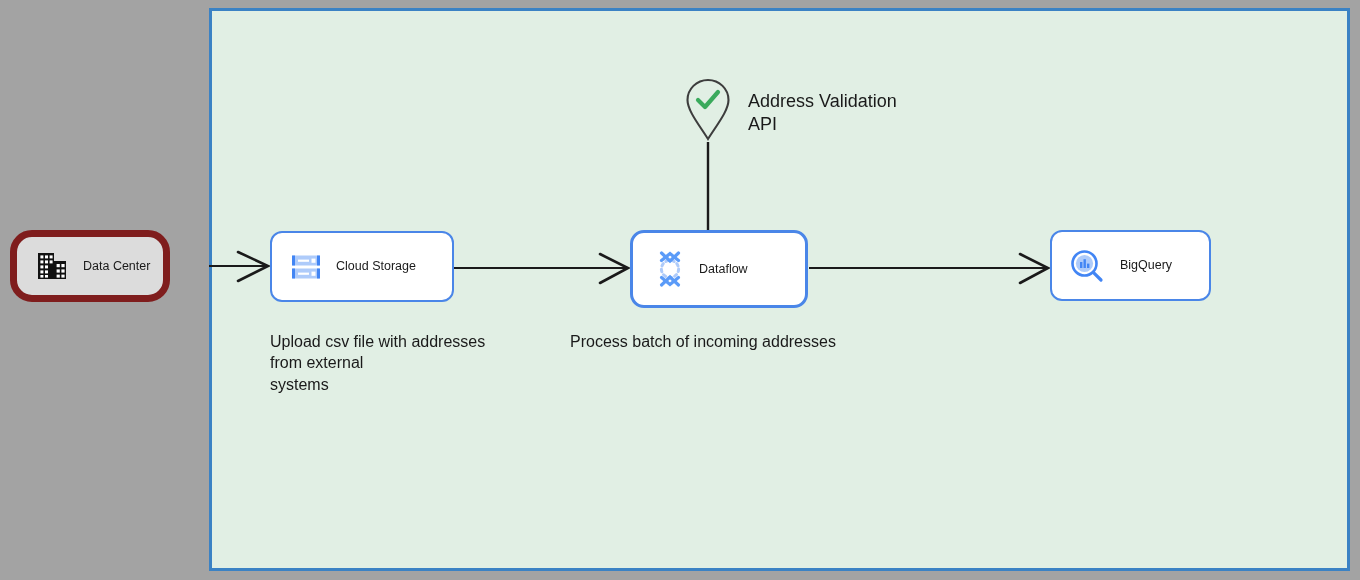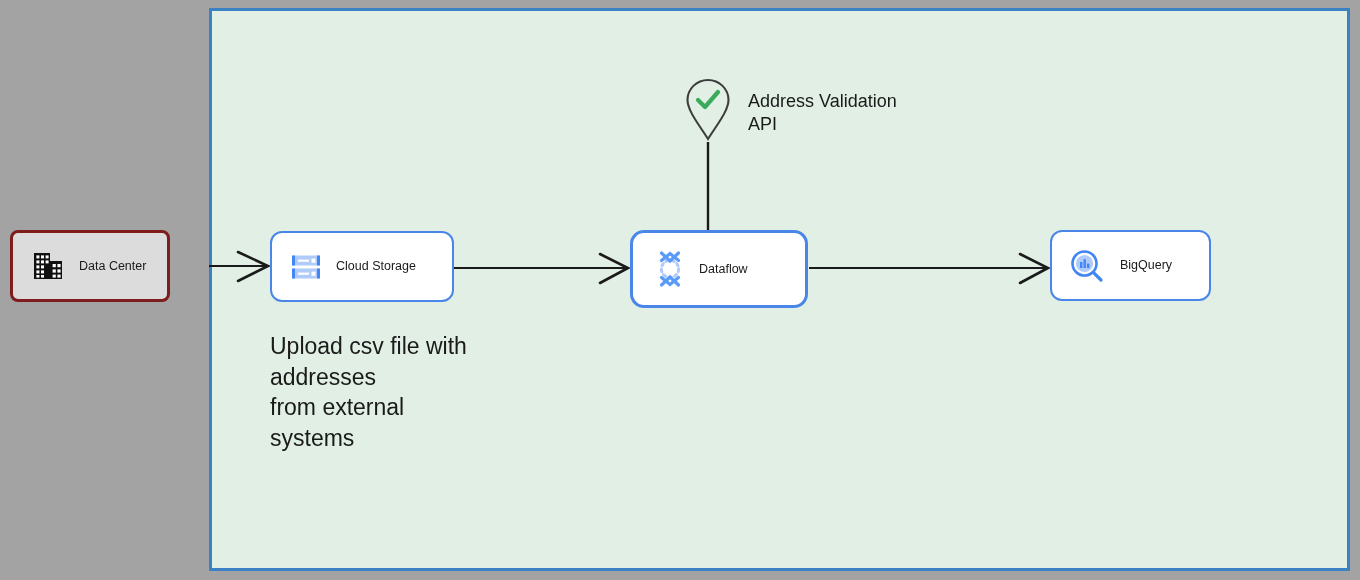--- a/index.html
+++ b/index.html
@@ -59,22 +59,22 @@
     white-space: nowrap;
   }
 
   
   #node-datacenter {
     left: 10px;
     top: 230px;
     width: 160px;
     height: 72px;
     background: #dcdcdc;
-    border: 3px solid #7f1d1d;
-    border-radius: 8px;
+    border: 7px solid #7f1d1d;
+    border-radius: 22px;
     padding-left: 20px;
     gap: 16px;
   }
 
   #node-cloudstorage {
     left: 270px;
     top: 231px;
     width: 184px;
     height: 71px;
     padding-left: 18px;
@@ -97,21 +97,21 @@
     top: 230px;
     width: 161px;
     height: 71px;
     padding-left: 18px;
     gap: 16px;
   }
 
   
   .caption {
     position: absolute;
-    font-size: 23px;
+    font-size: 16px;
     color: #1a1a1a;
     line-height: 1.33;
     white-space: pre-line;
   }
   #caption-storage { left: 270px; top: 331px; width: 220px; }
   #caption-dataflow { left: 570px; top: 331px; width: 360px; }
   #caption-bigquery { left: 990px; top: 331px; width: 360px; }
 
   
   #api-marker {
@@ -256,14 +256,15 @@
         </g>
         <line x1="23.3" y1="23.3" x2="31" y2="31" stroke="#4285f4" stroke-width="3.2" stroke-linecap="round"></line>
       </svg>
     </span>
     <span class="node-label">BigQuery</span>
   </div>
 
   <div class="caption" id="caption-storage">Upload csv file with addresses
 from external
 systems</div>
+  <div class="caption" id="caption-dataflow">Process batch of incoming addresses</div>
 
 </div>
 
 </body></html>

